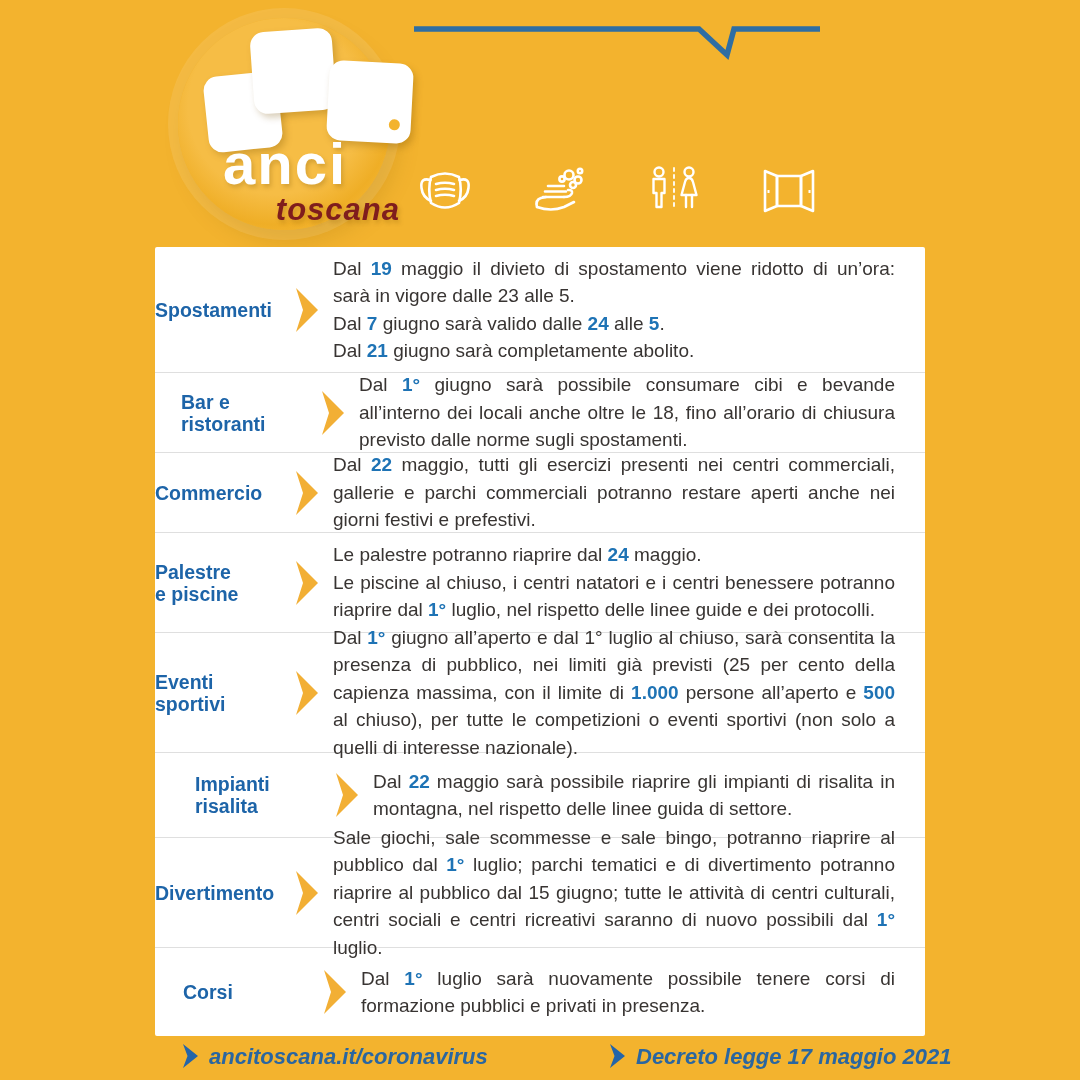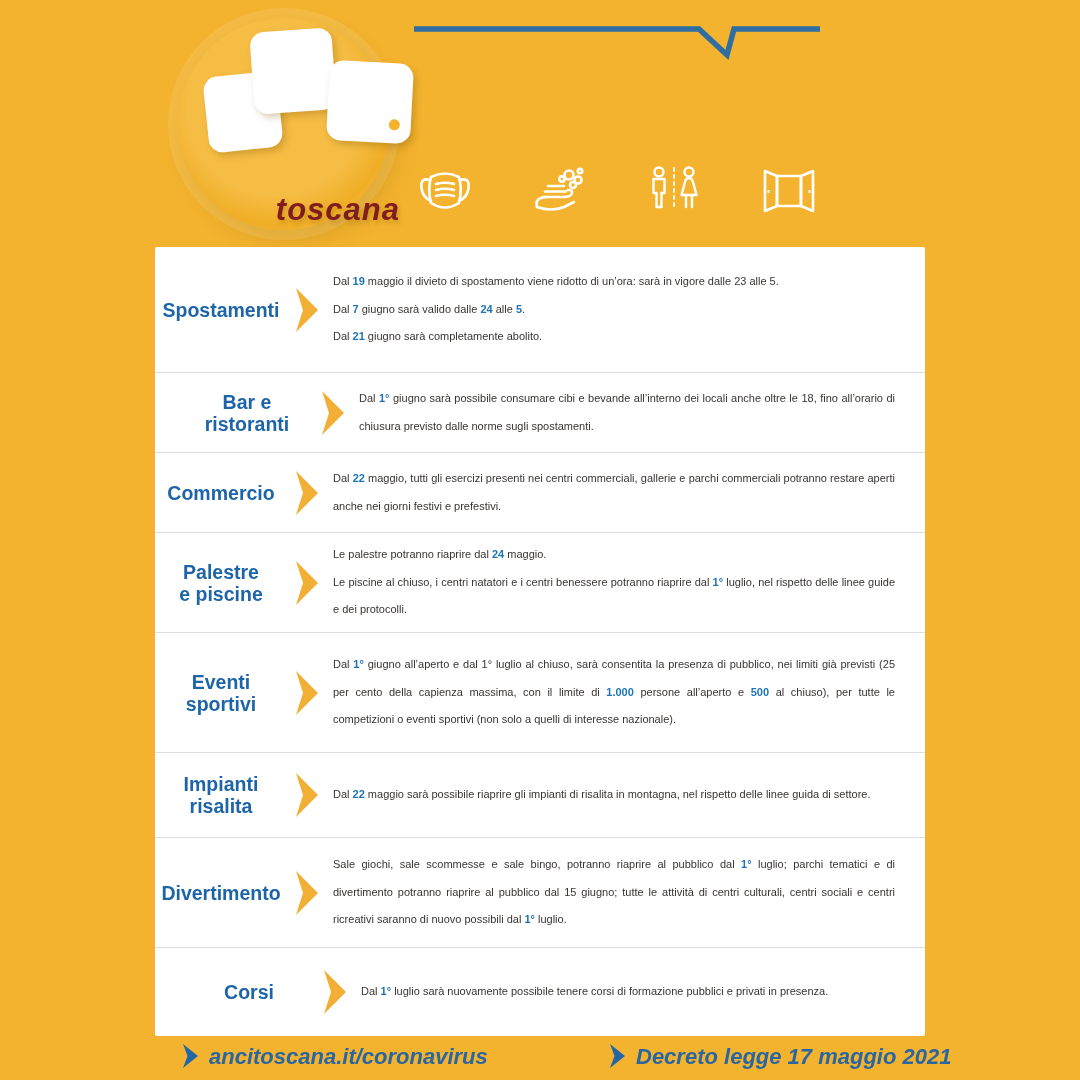--- a/index.html
+++ b/index.html
@@ -31,26 +31,26 @@
     justify-content:space-between;align-items:center;}
   .hicons svg{display:block;}
 
   
   .card{position:absolute;left:155px;top:247px;width:770px;height:789px;background:#fff;
     border-radius:2px;display:flex;flex-direction:column;}
   .row{display:flex;align-items:center;border-bottom:1px solid #dfdfdf;box-sizing:border-box;}
   .row:last-child{border-bottom:none;}
   .row:nth-child(1){height:126px;} .row:nth-child(2){height:80px;padding-left:26px;}
   .row:nth-child(3){height:80px;}  .row:nth-child(4){height:100px;}
-  .row:nth-child(5){height:120px;} .row:nth-child(6){height:85px;}
+  .row:nth-child(5){height:120px;} .row:nth-child(6){height:85px;padding-left:40px;}
   .row:nth-child(7){height:110px;} .row:nth-child(8){height:88px;padding-left:28px;}
-  .row-label{width:132px;flex:none;text-align:center;color:#1D64A8;font-weight:bold;
+  .row-label{width:132px;flex:none;text-align:left;color:#1D64A8;font-weight:bold;
     font-size:19.5px;line-height:22px;}
   .row-arrow{flex:none;margin-left:9px;display:flex;align-items:center;}
-  .row-text{flex:1;margin-left:15px;margin-right:30px;color:#383432;font-size:11px;
+  .row-text{flex:1;margin-left:15px;margin-right:30px;color:#383432;font-size:19px;
     line-height:27.5px;text-align:justify;}
   .row-text .hl{color:#1E73B5;font-weight:bold;}
 
   
   .footer-item{position:absolute;top:1044px;display:flex;gap:11px;
     color:#2A66A0;font-size:22px;font-style:italic;font-weight:bold;}
   .footer-left{left:183px;}
   .footer-right{left:610px;}
 </style>
 </head>
@@ -58,20 +58,21 @@
 
 <div class="stage">
 
   <div class="logo">
     <div class="logo-circle"></div>
     <div class="sq sq-left"></div>
     <div class="sq sq-top"></div>
     <div class="sq sq-right">
       <div class="sq-dot"></div>
     </div>
+    <div class="logo-anci">anci</div>
     <div class="logo-toscana">toscana</div>
   </div>
 
   <svg class="bubble-line" width="412" height="42" viewBox="0 0 412 42">
     <polyline points="3,7 288,7 316,33 323,7 409,7" fill="none" stroke="#2E6EA3" stroke-width="5.5"></polyline>
   </svg>
 
 
   <div class="hicons">
     <svg width="58" height="56" viewBox="0 0 58 56" fill="none" stroke="#fff" stroke-width="2.6" stroke-linecap="round" stroke-linejoin="round">

